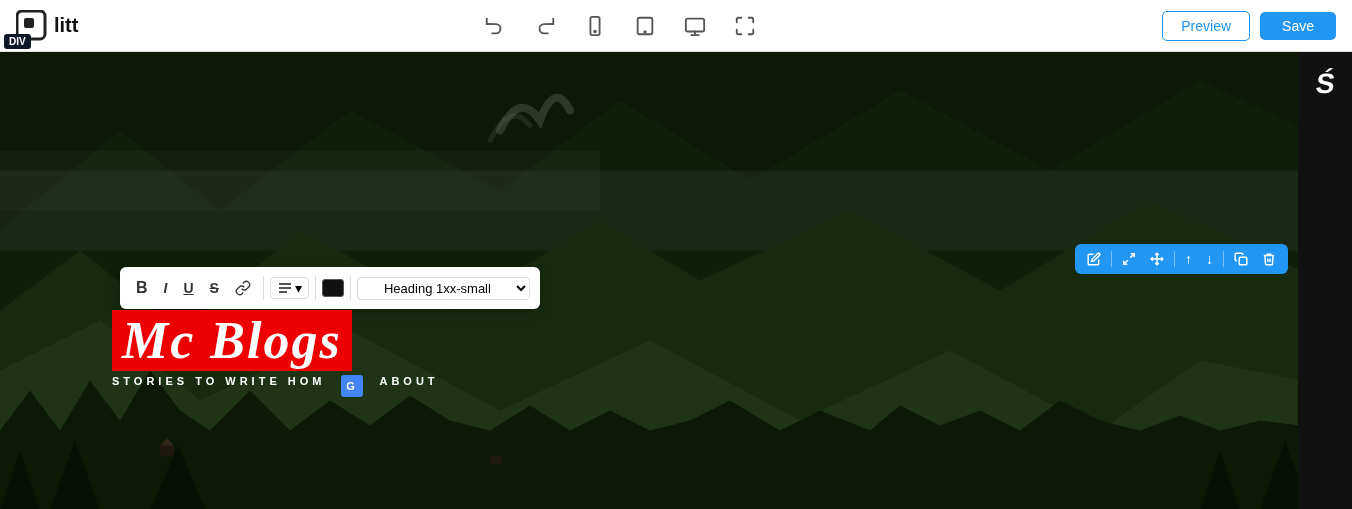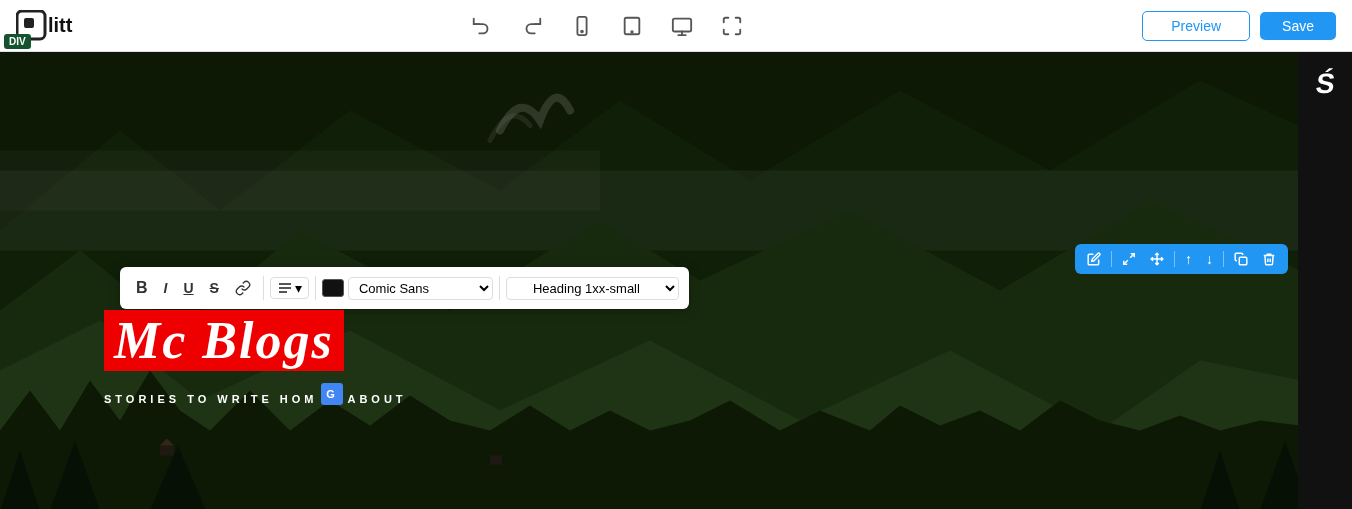--- a/index.html
+++ b/index.html
@@ -18,32 +18,33 @@
       z-index: 100;
     }
     .toolbar-left {
       display: flex;
       align-items: center;
       gap: 8px;
     }
     .logo-box {
       display: flex;
       align-items: center;
+      gap: 6px;
     }
     .logo-icon {
       width: 32px;
       height: 32px;
     }
     .logo-text {
       font-size: 20px;
       font-weight: 700;
       color: #111;
     }
     .div-badge {
-      background: #14532d;
+      background: #0f172a;
       color: #fff;
       font-size: 10px;
       font-weight: 700;
       padding: 2px 5px;
       border-radius: 3px;
       position: absolute;
       top: 34px;
       left: 4px;
     }
     .toolbar-center {
@@ -67,21 +68,21 @@
     .toolbar-right {
       display: flex;
       align-items: center;
       gap: 10px;
     }
     .btn-preview {
       background: #fff;
       border: 1.5px solid #2196F3;
       color: #2196F3;
       font-size: 14px;
-      padding: 6px 28px;
+      padding: 6px 18px;
       border-radius: 5px;
       cursor: pointer;
       font-weight: 500;
     }
     .btn-save {
       background: #2196F3;
       border: none;
       color: #fff;
       font-size: 14px;
       padding: 6px 22px;
@@ -251,44 +252,44 @@
       padding: 2px 6px;
       cursor: pointer;
       background: #fff;
       font-size: 14px;
     }
 
     
     .blog-content {
       position: absolute;
       top: 258px;
-      left: 104px;
+      left: 112px;
     }
     .blog-title {
       font-family: 'Comic Sans MS', 'Comic Sans', cursive;
       font-size: 52px;
       font-weight: 900;
       font-style: italic;
       color: #fff;
       background: #e00;
       padding: 2px 10px;
       display: inline-block;
       line-height: 1.1;
       letter-spacing: 2px;
     }
     .blog-subtitle {
       font-family: Arial, sans-serif;
       font-size: 11px;
       font-weight: 700;
       color: #fff;
       letter-spacing: 4px;
-      margin-top: 12px;
-      display: flex;
-      align-items: flex-end;
-      gap: 4px;
+      margin-top: 4px;
+      display: flex;
+      align-items: flex-start;
+      gap: 16px;
     }
     .translate-icon {
       width: 22px;
       height: 22px;
       background: #4285F4;
       border-radius: 3px;
       display: flex;
       align-items: center;
       justify-content: center;
       color: #fff;
@@ -458,26 +459,20 @@
     <div class="align-btn">
       <svg width="16" height="16" viewBox="0 0 24 24" fill="none" stroke="currentColor" stroke-width="2">
         <line x1="3" y1="6" x2="21" y2="6"></line>
         <line x1="3" y1="12" x2="21" y2="12"></line>
         <line x1="3" y1="18" x2="15" y2="18"></line>
       </svg>
       <span>▾</span>
     </div>
     <div class="txt-divider"></div>
     <div class="color-swatch"></div>
-    <select class="font-select">
-      <option>Comic Sans</option>
-      <option>Arial</option>
-      <option>Georgia</option>
-      <option>Times New Roman</option>
-    </select>
     <div class="txt-divider"></div>
     <select class="heading-select">
       <option>Heading 1xx-small</option>
       <option>Heading 1</option>
       <option>Heading 2</option>
       <option>Heading 3</option>
       <option>Paragraph</option>
     </select>
   </div>
 

